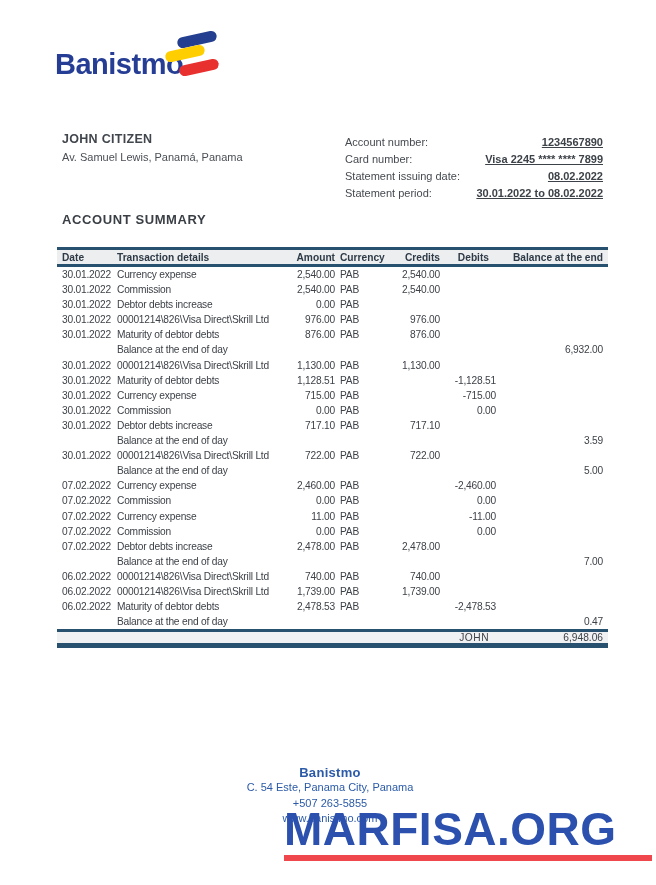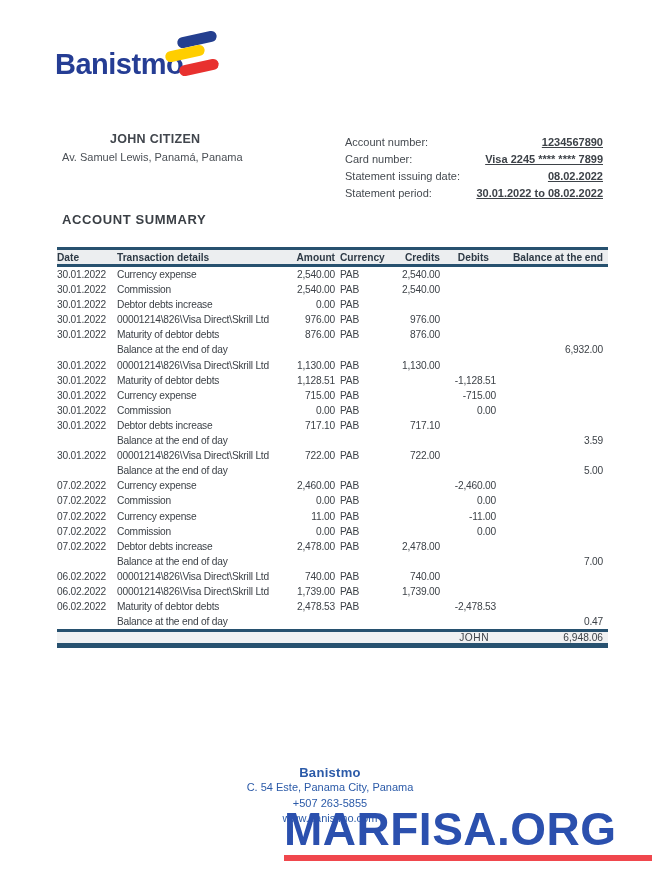--- a/index.html
+++ b/index.html
@@ -10,40 +10,40 @@
   .logo { position:absolute; left:55px; top:34px; width:170px; height:52px; }
   .logo-text { position:absolute; left:0; top:14px; font-size:29px; font-weight:bold; color:#253d94; letter-spacing:-0.5px; }
   .flag { position:absolute; left:108px; top:-2px; width:60px; height:48px; }
   .flag .bar { position:absolute; width:40px; height:11px; border-radius:6px; }
   .flag .bar.blue   { left:14px; top:2px;  background:#243f8f; transform:rotate(-12deg); }
   .flag .bar.yellow { left:2px;  top:16px; background:#ffce00; transform:rotate(-12deg); }
   .flag .bar.red    { left:16px; top:30px; background:#e8312f; transform:rotate(-12deg); }
 
   
   .customer { position:absolute; left:62px; top:132px; }
-  .customer-name { font-size:12.5px; font-weight:bold; color:#41464d; letter-spacing:0.3px;margin-left:48px; }
+  .customer-name { font-size:12.5px; font-weight:bold; color:#41464d; letter-spacing:0.3px; }
   .customer-address { font-size:11px; margin-top:5px; color:#4a4f55; }
 
   
   .account-info { position:absolute; left:345px; top:134px; width:258px; }
   .info-row { display:flex; justify-content:space-between; font-size:11px; line-height:17px; color:#454a50; }
   .info-row .v { font-weight:bold; color:#3d4248;text-decoration:underline; }
 
   
   .summary-title { position:absolute; left:62px; top:212px; font-size:13px; font-weight:bold; letter-spacing:0.6px; color:#3a3f45; }
 
   
   .table-wrap { position:absolute; left:57px; top:247px; width:551px; }
   table { width:551px; border-collapse:collapse; table-layout:fixed; font-size:10.2px; }
   thead tr { background:#eceef0; border-top:3px solid #27516f; border-bottom:3px solid #27516f; }
   thead th { height:17px; font-weight:bold; color:#2e3a46; white-space:nowrap; }
   tbody td { height:15.1px; line-height:15.1px; white-space:nowrap; letter-spacing:-0.2px; color:#3d4248; }
   tfoot tr { background:#f0f1f2; border-top:3px solid #27516f; border-bottom:5px solid #27516f; }
   tfoot td { height:15px; font-weight:normal; color:#3d4248; }
-  .c-date     { text-align:left;  }
+  .c-date     { text-align:left;  padding-left:5px; }
   .c-details  { text-align:left;  }
   .c-amount   { text-align:right; }
   .c-currency { text-align:left;  padding-left:5px; }
   .c-credits  { text-align:right; }
   .c-debits   { text-align:right; padding-right:1px; }
   .c-balance  { text-align:right; padding-right:5px; }
   th.c-debits { padding-right:8px; }
   .total-label { text-align:right; padding-right:8px; letter-spacing:0.5px; }
 
   

